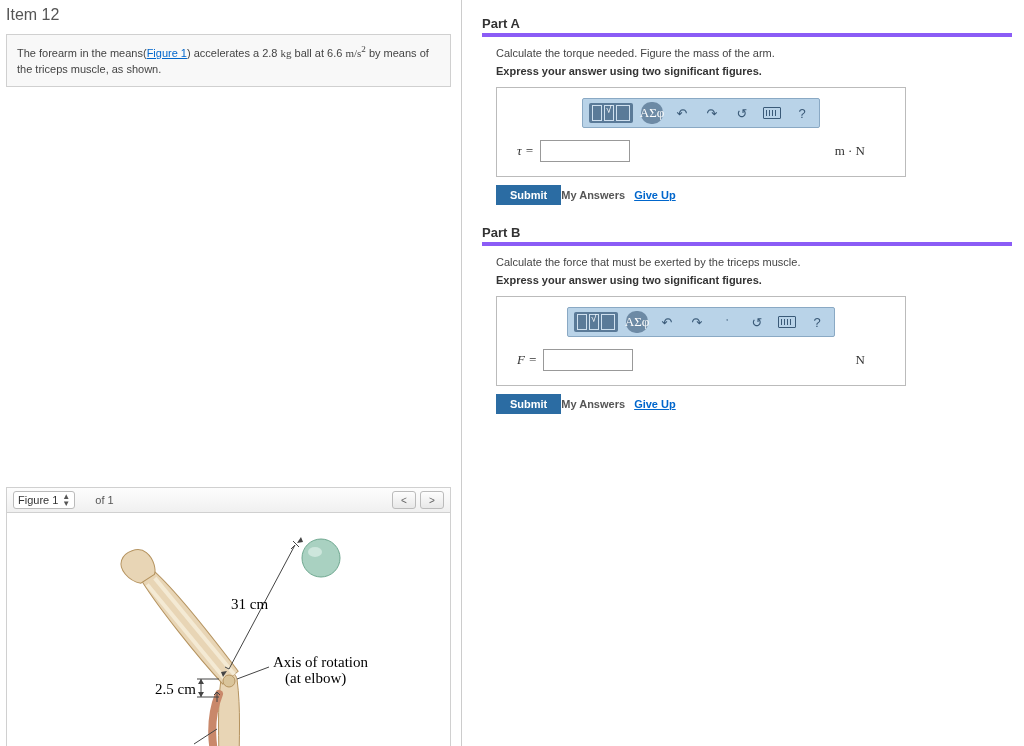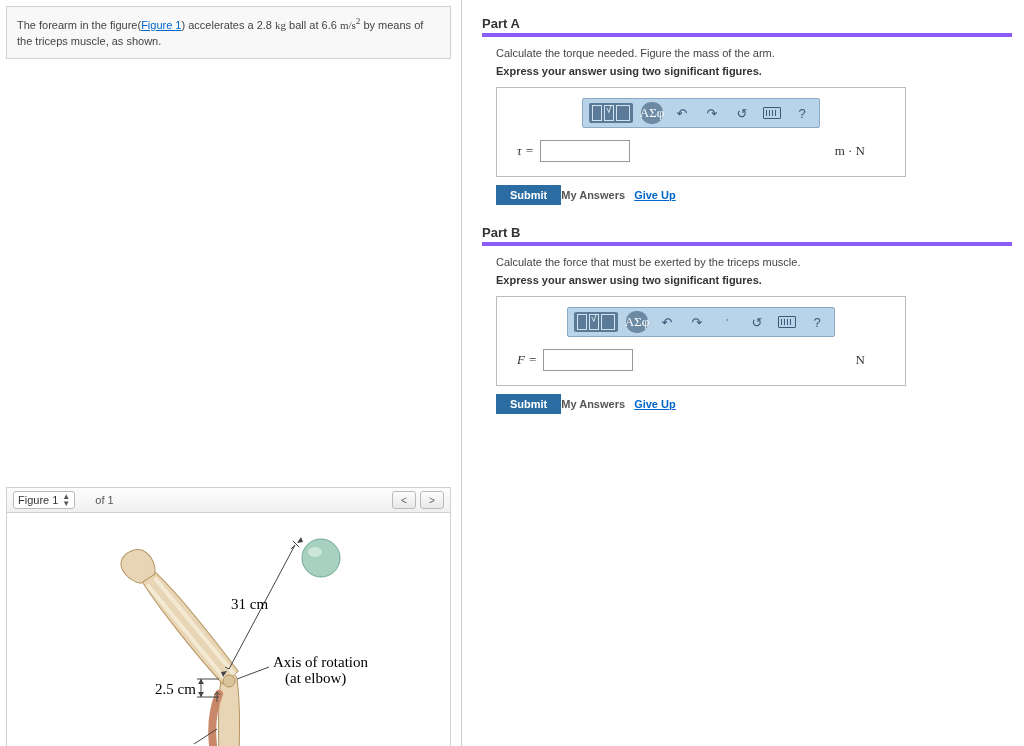--- a/index.html
+++ b/index.html
@@ -194,23 +194,24 @@
     content: ""; position: absolute; inset: 2px;
     background: repeating-linear-gradient(90deg, #3a5a78 0 1px, transparent 1px 3px);
   }
 </style>
 </head>
 <body>
 
 <div class="container">
 
   <div class="left-pane">
+    <div class="item-title">Item 12</div>
 
     <div class="problem-box">
-      <span>The forearm in the figure(</span><a href="#">Figure 1</a><span>) accelerates a 2.8 </span><span class="unit-math">kg</span><span> ball at 6.6 </span><span class="unit-math"><span>m/s</span><sup>2</sup></span><span> by means of the triceps muscle, as shown.</span>
+      <span>The forearm in the means(</span><a href="#">Figure 1</a><span>) accelerates a 2.8 </span><span class="unit-math">kg</span><span> ball at 6.6 </span><span class="unit-math"><span>m/s</span><sup>2</sup></span><span> by means of the triceps muscle, as shown.</span>
     </div>
 
     <div class="figure-section">
       <div class="figure-header">
         <div class="figure-select">
           <span>Figure 1</span>
           <span class="arrows">▲<br>▼</span>
         </div>
         <span class="of-text">of 1</span>
         <div class="fig-nav">

